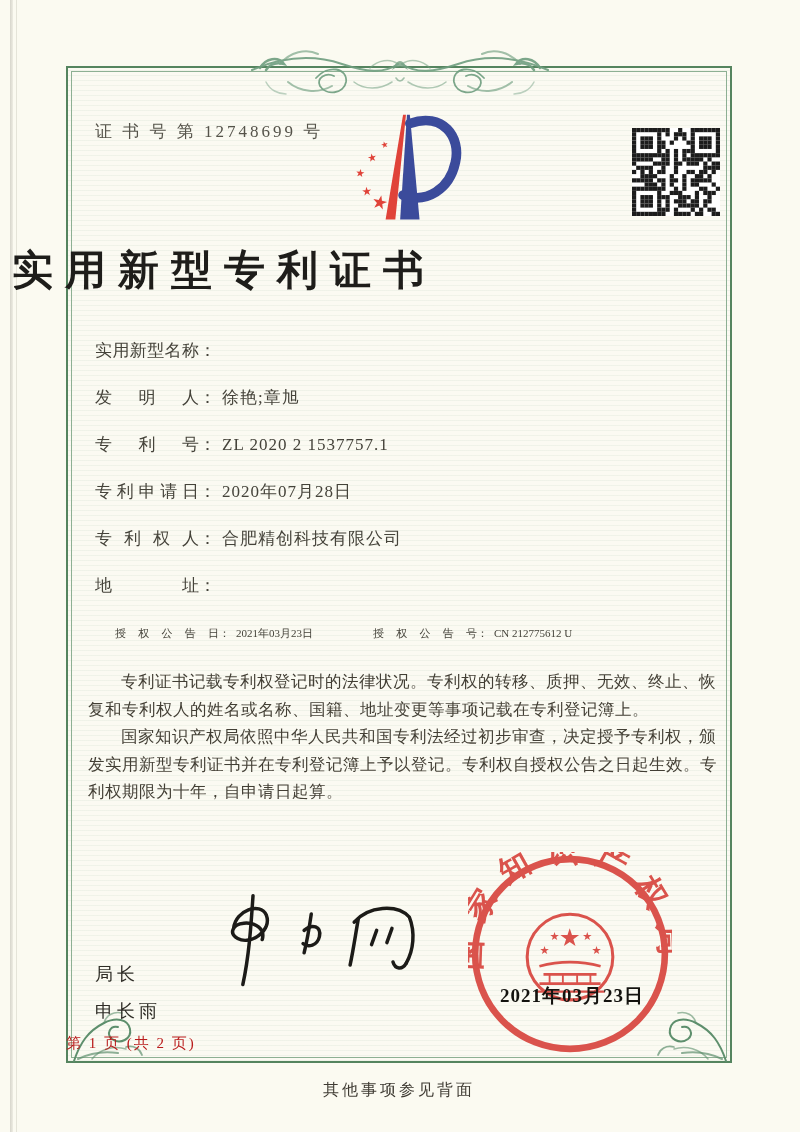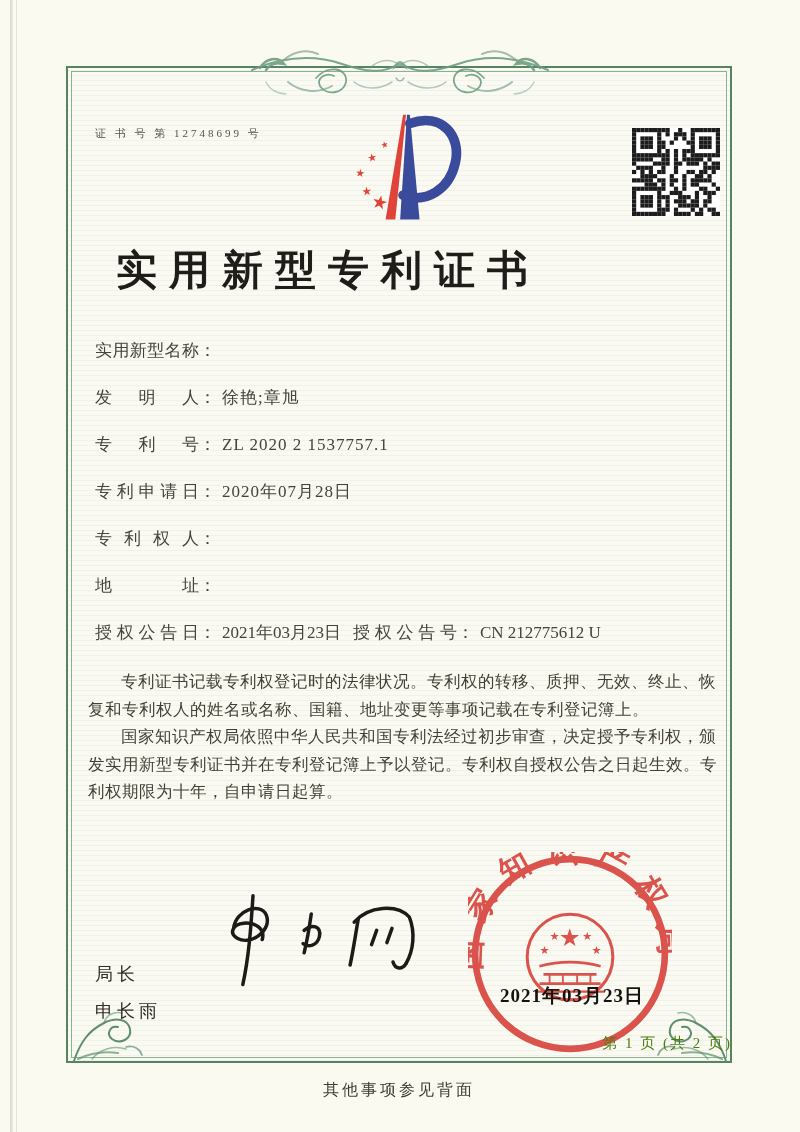--- a/index.html
+++ b/index.html
@@ -20,44 +20,44 @@
     background:
       repeating-linear-gradient(0deg, rgba(139,178,148,.10) 0 1px, rgba(255,255,255,0) 1px 5px),
       #fbfaf2;
   }
   .frame-inner{
     position:absolute; left:3px; top:3px; right:3px; bottom:3px;
     border:1px solid #8db093;
   }
 
   .cert-no{
-    position:absolute; left:95px; top:126px;
-    font-size:11px; letter-spacing:3px; color:#55534a;
+    position:absolute; left:95px; top:120px;
+    font-size:17px; letter-spacing:3px; color:#55534a;
   }
 
   .logo{ position:absolute; left:342px; top:110px; width:126px; height:118px; }
   .qr{ position:absolute; left:632px; top:128px; width:88px; height:88px; }
   .qr svg{ display:block; }
 
   .title{
     position:absolute; left:0; top:243px; width:644px;
-    text-align:center; font-size:41px; font-weight:600;
+    text-align:left; font-size:41px; font-weight:600;
     letter-spacing:12px; color:#1e1d1a; text-indent:12px;
   }
 
   
   .fields{ position:absolute; left:95px; top:338px; width:612px; }
   .frow{ display:flex; align-items:flex-start; margin-bottom:21px; font-size:17px; color:#45433a; line-height:26px; }
   .flabel{
     display:inline-block; width:104px; flex:0 0 104px;
     text-align:justify; text-align-last:justify;
   }
   .fcolon{ flex:0 0 auto; padding-right:6px; }
   .fvalue{ flex:0 1 auto; max-width:486px; letter-spacing:1px; }
-  .grant-row{ display:flex; font-size:17px; color:#45433a; line-height:26px; margin-top:2px; }
+  .grant-row{ display:flex; font-size:11px; color:#45433a; line-height:26px; margin-top:2px;margin-left:20px; }
   .gpair{ display:flex; }
   .gpair.first{ width:258px; flex:0 0 258px; }
 
   
   .paras{
     position:absolute; left:88px; top:668px; width:630px;
     font-size:16.5px; line-height:27.5px; color:#433f35; letter-spacing:.5px;
   }
   .paras p{ text-indent:2em; }
 
@@ -65,22 +65,22 @@
   .signer{ position:absolute; left:95px; top:920px; font-size:18px; color:#2e2c26;margin-top:42px; }
   .signer div{ margin-bottom:13px; letter-spacing:4px; }
   .signature{ position:absolute; left:205px; top:884px; width:235px; height:105px; }
   .seal{ position:absolute; left:468px; top:852px; width:204px; height:204px; opacity:.92; }
   .seal-date{
     position:absolute; left:488px; top:983px; width:168px; text-align:center;
     font-size:19px; font-weight:bold; color:#14130f; letter-spacing:1px; z-index:5;
   }
 
   .page-no{
-    position:absolute; left:66px; top:1034px; width:666px; text-align:right;
-    font-size:15px; color:#4d7c0f; letter-spacing:2px;
+    position:absolute; left:66px; top:1034px; width:666px; text-align:left;
+    font-size:15px; color:#b91c1c; letter-spacing:2px;
   }
   .back-note{
     position:absolute; left:66px; top:1080px; width:666px; text-align:center;
     font-size:16px; color:#3f3b33; letter-spacing:3px;font-family:Liberation Mono, monospace;
   }
 
   .orn-top{ position:absolute; left:250px; top:38px; width:300px; height:74px; }
   .orn-corner{ position:absolute; width:84px; height:60px; }
   .orn-bl{ left:70px; top:1003px; }
   .orn-br{ left:646px; top:1003px; transform:scaleX(-1); }
@@ -425,20 +425,21 @@
       <span class="fvalue">ZL 2020 2 1537757.1</span>
   </div>
   <div class="frow">
     <span class="flabel">专利申请日</span>
       <span class="fcolon">：</span>
       <span class="fvalue">2020年07月28日</span>
   </div>
   <div class="frow">
     <span class="flabel">专利权人</span>
       <span class="fcolon">：</span>
+      <span class="fvalue">合肥精创科技有限公司</span>
   </div>
   <div class="frow">
     <span class="flabel">地址</span>
       <span class="fcolon">：</span>
   </div>
   <div class="grant-row">
     <span class="gpair first">
       <span class="flabel">授权公告日</span>
         <span class="fcolon">：</span>
         <span>2021年03月23日</span>

